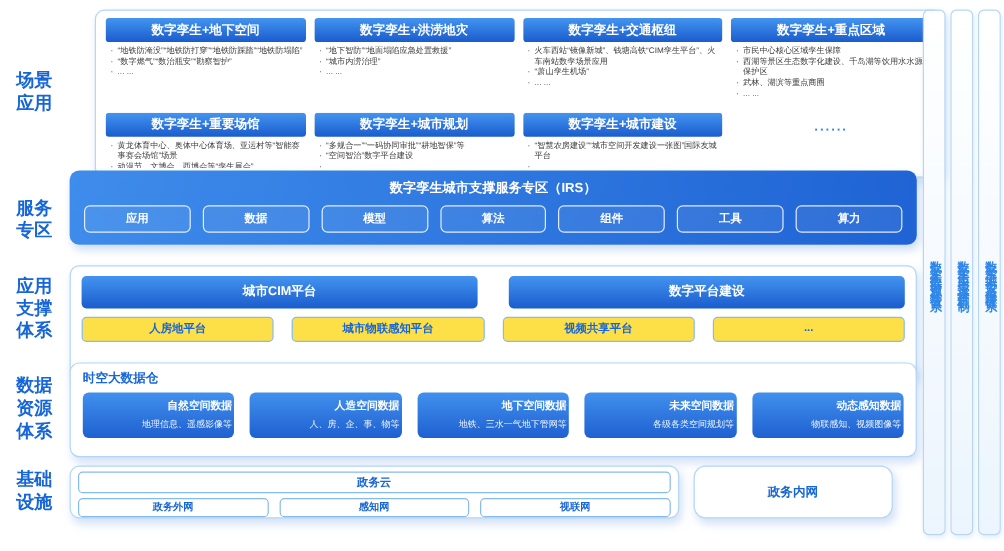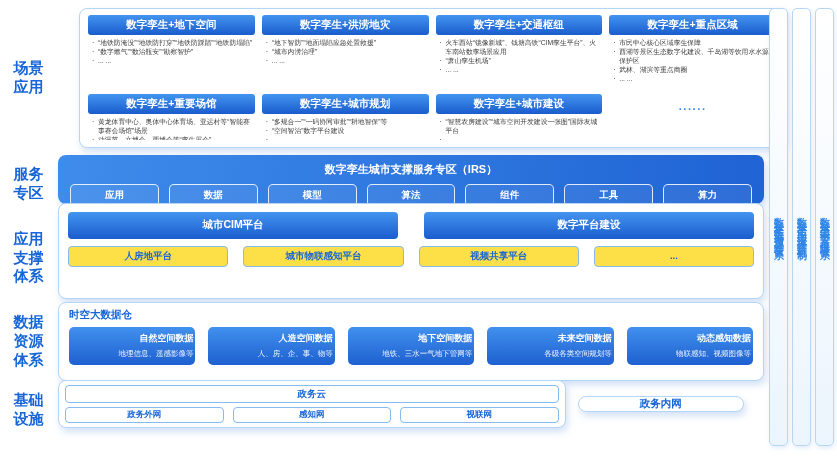--- a/index.html
+++ b/index.html
@@ -10,24 +10,24 @@
   
   .lbl { position:absolute; left:0; width:57px; display:flex; align-items:center; justify-content:center;
          color:#1766d8; font-weight:bold; font-size:15px; line-height:1.25; white-space:pre-line; text-align:left; }
 
   
   .panel { background:#fff; border:1px solid #b3d6f4; border-radius:8px;
            box-shadow:2px 4px 7px rgba(130,170,225,.35); }
 
   .band { position:absolute; left:58px; width:706px; }
   .band-scenario { top:8px;   height:140px;margin-left:21px; }
-  .band-irs      { top:155px; height:49px;  }
-  .band-app      { top:203px; height:96px;  }
+  .band-irs      { top:142px; height:62px;  }
+  .band-app      { top:221px; height:96px;  }
   .band-data     { top:302px; height:79px;  }
-  .band-infra    { top:388px; height:32px; display:flex; gap:12px; padding-right:20px; background:none; border:none; box-shadow:none;align-items:center; }
+  .band-infra    { top:388px; height:44px; display:flex; gap:12px; padding-right:20px; background:none; border:none; box-shadow:none; }
 
   
   .sc-grid { display:grid; grid-template-columns:repeat(4,1fr); grid-template-rows:74px 46px;
              gap:5px 7px; padding:6px 8px; height:100%; }
   .sc-card { overflow:hidden; }
   .sc-head { background:linear-gradient(180deg,#4394f0 0%,#1a5ccd 100%); color:#fff; font-weight:bold;
              font-size:10.5px; text-align:center; padding:2.5px 0 3px; border-radius:3px; }
   .sc-list { list-style:none; margin:3px 2px 0 3px; font-size:6.8px; line-height:1.35; color:#3c3c3c; }
   .sc-list li { position:relative; padding-left:7px; }
   .sc-list li::before { content:"·"; position:absolute; left:1px; top:0; color:#3c3c3c; }

